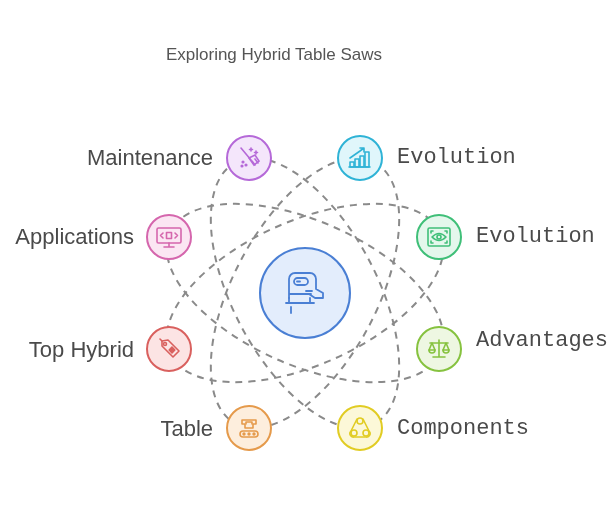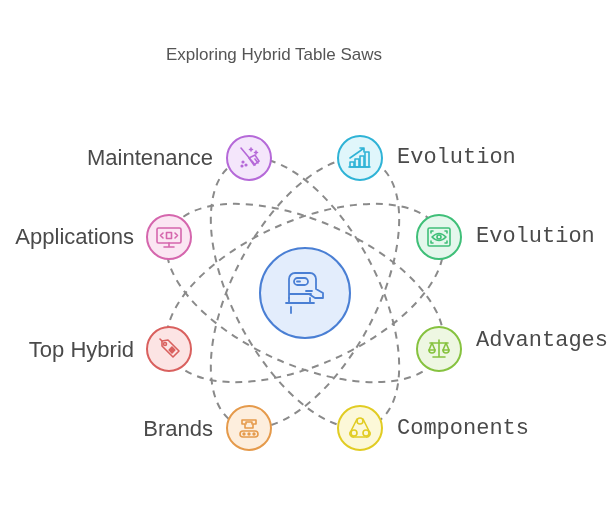--- a/index.html
+++ b/index.html
@@ -125,16 +125,16 @@
     </g>
   </g>
 </svg>
 
 <div class="label left" style="right:397px; top:147px;">Maintenance</div>
 <div class="label right" style="left:397px; top:147px;">Evolution</div>
 <div class="label left" style="right:476px; top:226px;">Applications</div>
 <div class="label right" style="left:476px; top:226px;">Evolution</div>
 <div class="label left" style="right:476px; top:339px;">Top Hybrid</div>
 <div class="label right" style="left:476px; top:330px;">Advantages</div>
-<div class="label left" style="right:397px; top:418px;">Brands</div>
+<div class="label left" style="right:397px; top:418px;">Table</div>
 <div class="label right" style="left:397px; top:418px;">
   <div>Components</div>
 </div>
 
 </body></html>

